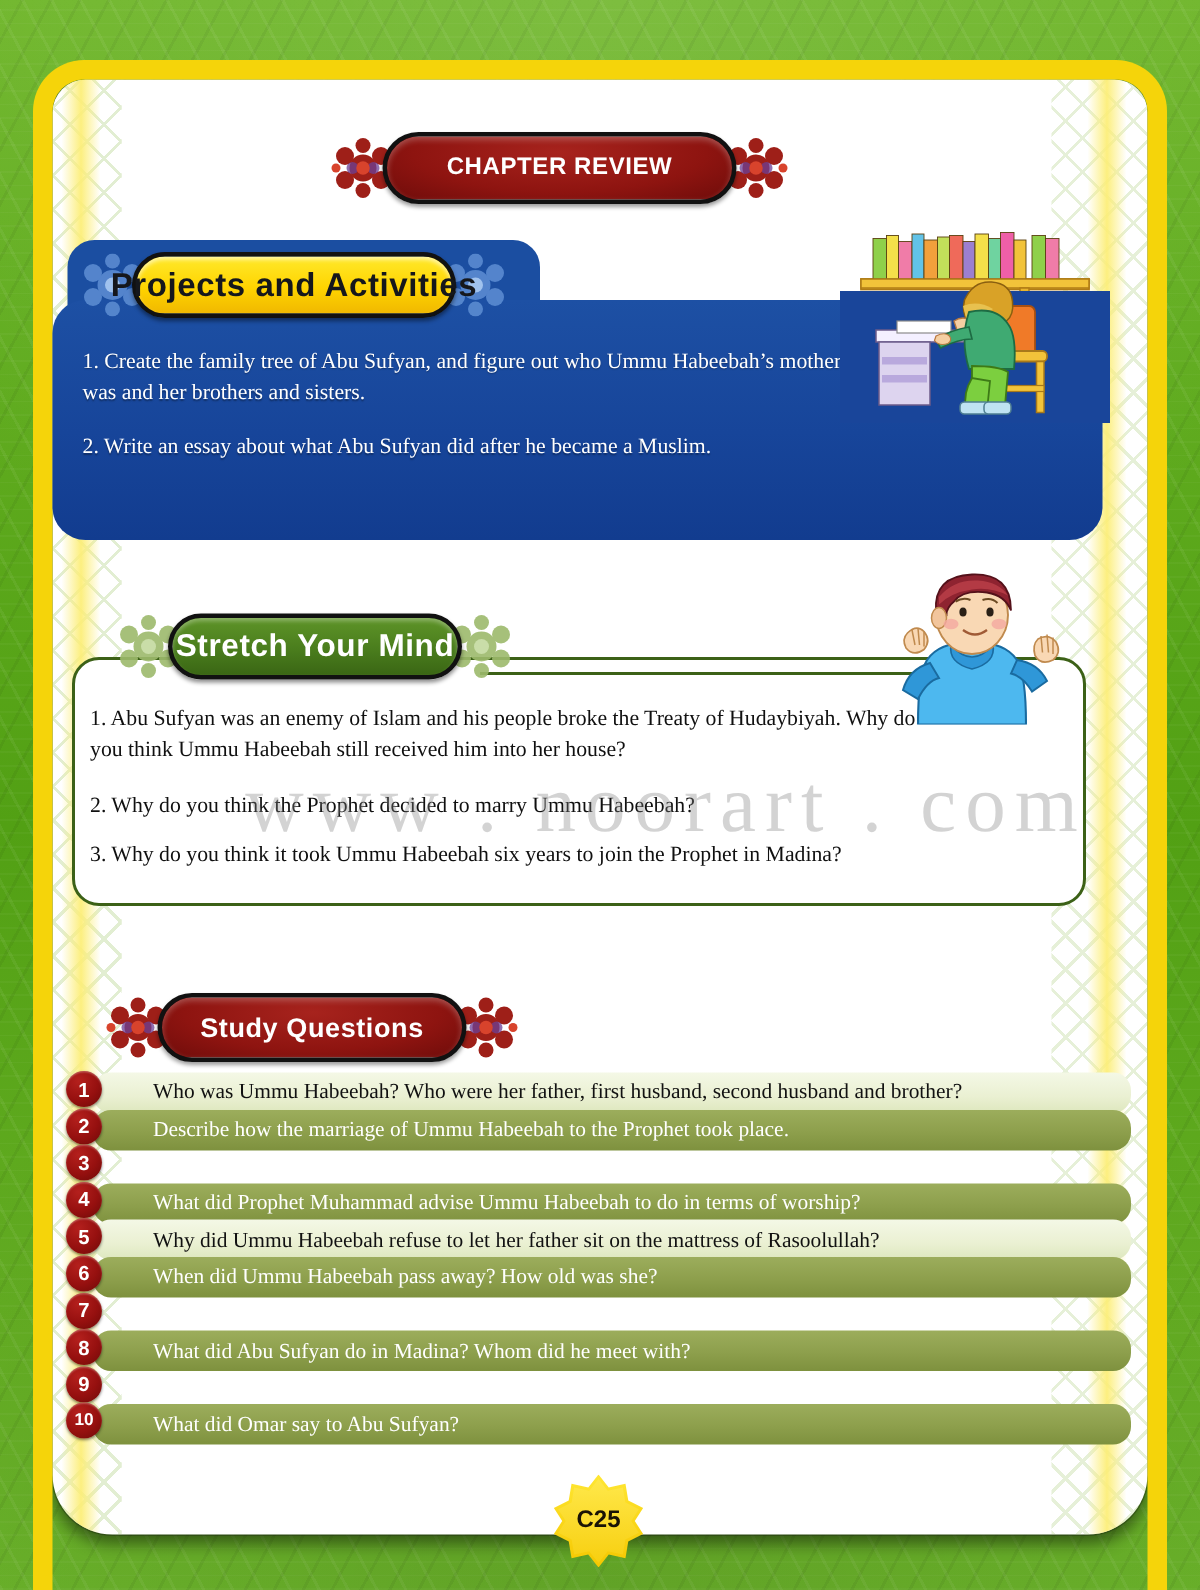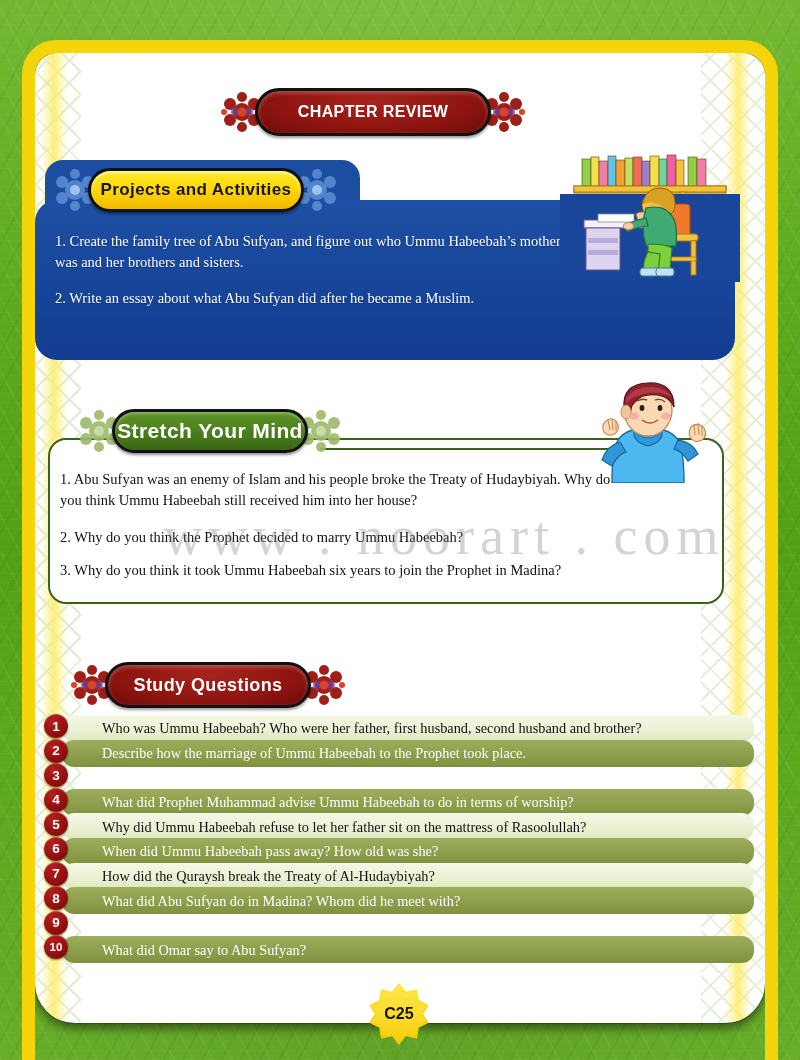--- a/index.html
+++ b/index.html
@@ -90,21 +90,21 @@
     position:absolute;left:45px;top:160px;width:315px;height:46px;
     background:#1b4ea1;border-radius:18px 18px 0 0;
   }
   #projects-box{
     position:absolute;left:35px;top:200px;width:700px;height:160px;
     background:linear-gradient(180deg,#1d50a4 0%,#17459a 55%,#123c8f 100%);
     border-radius:22px;
   }
   #projects-pill-wrap{position:absolute;left:88px;top:168px;}
   #projects-pill{
-    width:210px;height:38px;font-size:17px;color:#15171c;
+    width:210px;height:38px;font-size:22px;color:#15171c;
     background:linear-gradient(180deg,#ffe92c 0%,#ffd400 55%,#f0b800 100%);
     box-shadow:inset 0 2px 3px rgba(255,255,255,.6), 0 2px 3px rgba(0,0,0,.45);
   }
   .projects-text{
     position:absolute;left:55px;width:530px;color:#fff;font-size:14.5px;line-height:1.42;
     text-shadow:0 1px 1px rgba(0,0,0,.35);
   }
   #projects-item-1{top:231px;}
   #projects-item-2{top:288px;}
 
@@ -497,23 +497,20 @@
       </div>
       <div class="q-num narrow">5</div>
     </div>
     <div class="q-row">
       <div class="q-bar even">
         <span class="q-text">When did Ummu Habeebah pass away? How old was she?</span>
       </div>
       <div class="q-num narrow">6</div>
     </div>
     <div class="q-row">
-      <div class="q-bar odd">
-        <span class="q-text">How did the Quraysh break the Treaty of Al-Hudaybiyah?</span>
-      </div>
       <div class="q-num narrow">7</div>
     </div>
     <div class="q-row">
       <div class="q-bar even">
         <span class="q-text">What did Abu Sufyan do in Madina? Whom did he meet with?</span>
       </div>
       <div class="q-num narrow">8</div>
     </div>
     <div class="q-row">
       <div class="q-num narrow">9</div>

